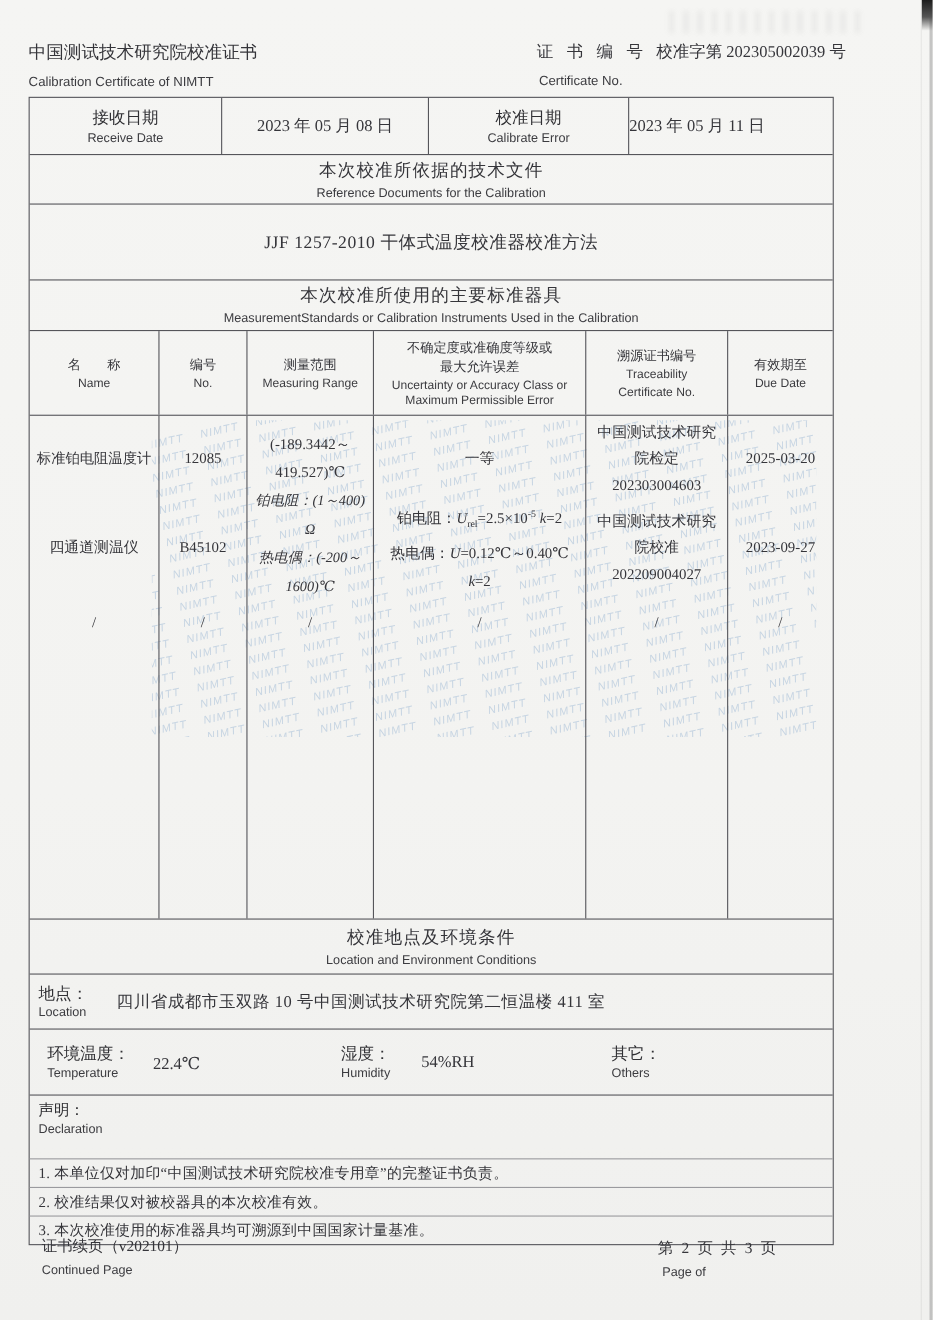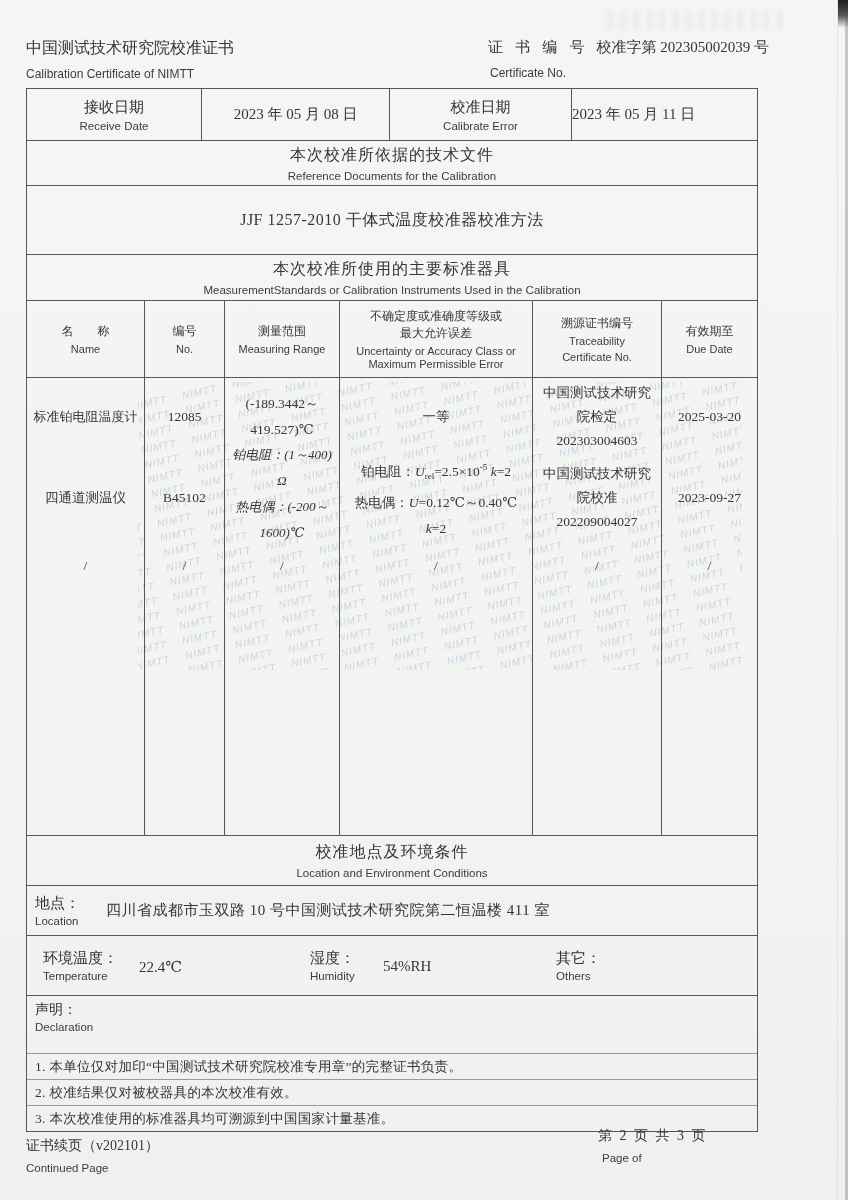--- a/index.html
+++ b/index.html
@@ -103,21 +103,21 @@
   
   .decl { font-size:13.5px; }
   .decl-head { padding:5px 8px 20px 8px; border-bottom:1px solid #9a9a9e; }
   .decl-head .cnlabel { font-size:14px; }
   .decl-head .en { margin-top:2px; display:block; }
   .decl-item { height:26px; line-height:26px; padding-left:8px; border-bottom:1px solid #9a9a9e; letter-spacing:.3px; }
   .decl-item:last-child { border-bottom:none; height:25px; }
 
   
   .ftr { position:absolute; left:26px; top:1124px; width:732px; z-index:1; }
-  .ftr-left { position:absolute; left:0; top:0;margin-top:12px; }
+  .ftr-left { position:absolute; left:12px; top:0; }
   .ftr-left .cn { font-size:14px; }
   .ftr-left .en { margin-top:7px; display:block; }
   .ftr-right { position:absolute; left:572px; top:2px; }
   .ftr-right .cn { font-size:14px; letter-spacing:2px; }
   .ftr-right .en { margin-top:7px; display:block; margin-left:4px; }
 </style>
 </head>
 <body>
 
 <div class="page">

